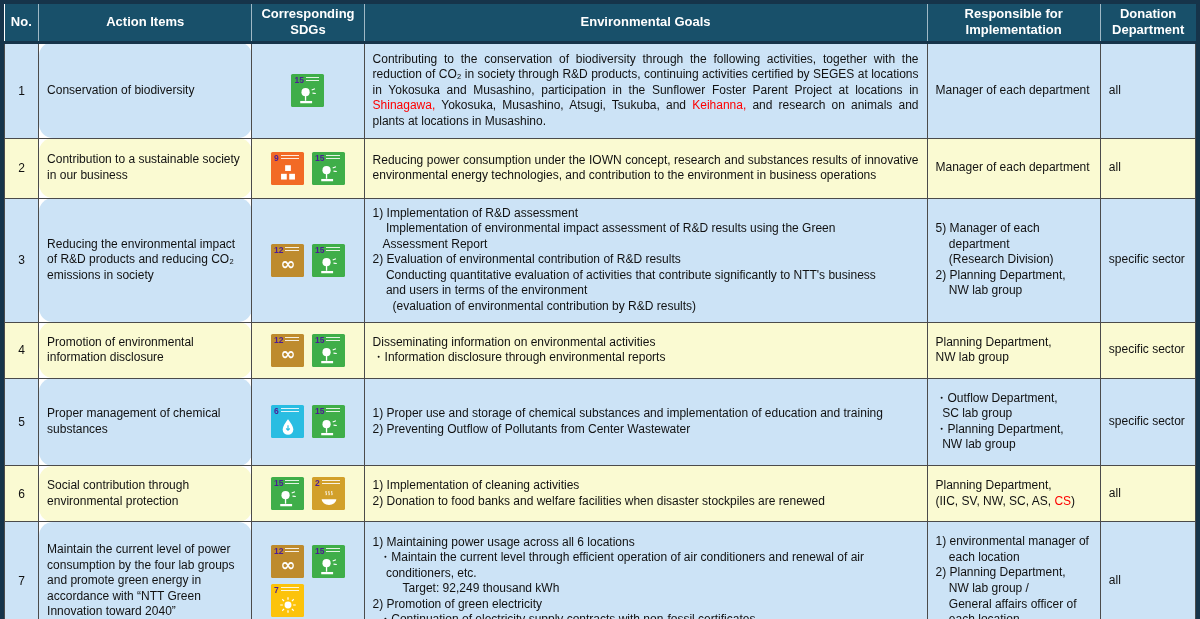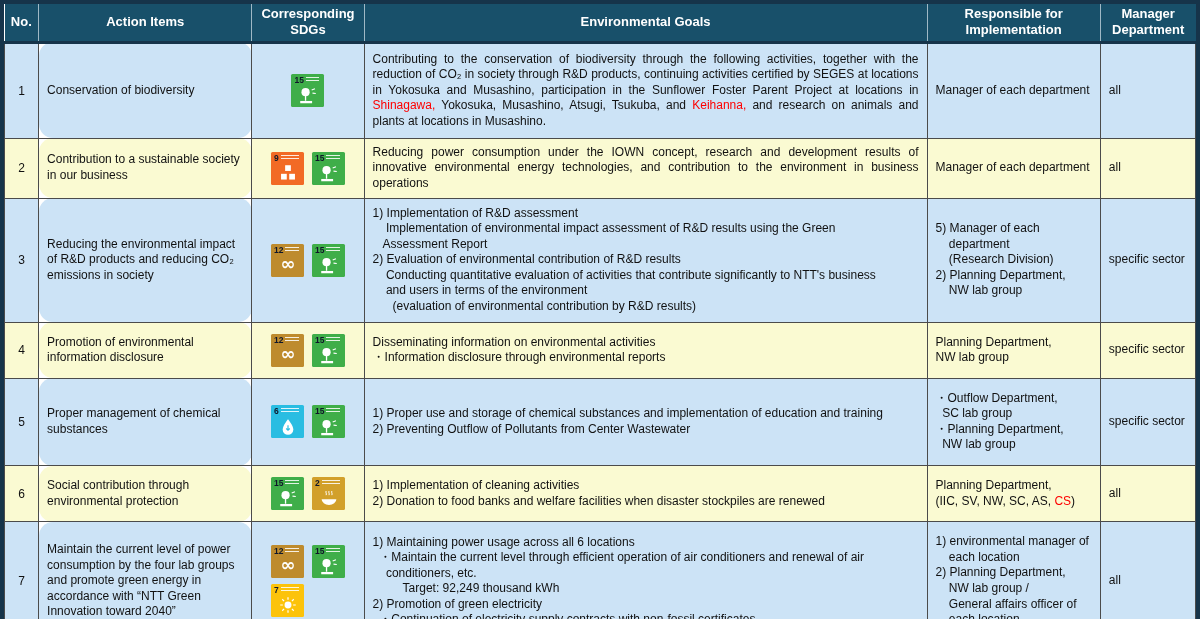--- a/index.html
+++ b/index.html
@@ -61,21 +61,21 @@
   
   .sdg-wrap{
     display:flex;flex-wrap:wrap;
     gap:6px 8px;
     width:74px;margin:0 auto;
     justify-content:flex-start;
   }
   .sdg{
     width:33px;height:33px;
     border-radius:1.5px;
-    color:#0f172a;
+    color:#4c1d95;
     display:flex;flex-direction:column;
     padding:2px 2px 1px 3px;
     flex:0 0 auto;
   }
   .sdg-top{display:flex;align-items:flex-start;gap:2px;}
   .sdg-num{font-size:8.5px;font-weight:bold;line-height:1;}
   .sdg-lines{
     flex:1;height:5px;margin:1px 3px 0 0;
     background:repeating-linear-gradient(to bottom,rgba(255,255,255,.95) 0 1px,transparent 1px 3px);
     opacity:.9;
@@ -96,21 +96,21 @@
       <col style="width:173px">
       <col style="width:95px">
     </colgroup>
     <thead>
       <tr>
           <th>No.</th>
           <th>Action Items</th>
           <th>Corresponding SDGs</th>
           <th>Environmental Goals</th>
           <th>Responsible for Implementation</th>
-          <th>Manager Department</th>
+          <th>Donation Department</th>
         </tr>
     </thead>
     <tbody>
         <tr class="blue" style="height: 96px;">
           <td class="no">1</td>
           <td class="action">Conservation of biodiversity</td>
           <td>
             <div class="sdg-wrap" style="justify-content: center;">
               <div class="sdg" style="background: rgb(63, 174, 73);">
                 <div class="sdg-top">
@@ -159,21 +159,21 @@
                   <svg viewBox="0 0 24 22">
                     <circle cx="9" cy="7.5" r="5" fill="#fff"></circle>
                     <rect x="8.2" y="10.5" width="1.6" height="7.5" fill="#fff"></rect>
                     <rect x="2.5" y="18.3" width="14.5" height="2.8" fill="#fff"></rect>
                     <path d="M16.5 5l4-1.5M17.5 8.7l4 .4" stroke="#fff" stroke-width="1.3" fill="none"></path>
                   </svg>
                 </div>
               </div>
             </div>
           </td>
-          <td class="goals justify"><span>Reducing power consumption under the IOWN concept, research and development results of innovative environmental energy technologies, and contribution to the environment in business operations</span></td>
+          <td class="goals justify"><span>Reducing power consumption under the IOWN concept, research and substances results of innovative environmental energy technologies, and contribution to the environment in business operations</span></td>
           <td class="resp"><span>Manager of each department</span></td>
           <td class="dept">all</td>
         </tr>
         <tr class="blue" style="height: 124px;">
           <td class="no">3</td>
           <td class="action">Reducing the environmental impact of R&amp;D products and reducing CO₂ emissions in society</td>
           <td>
             <div class="sdg-wrap">
               <div class="sdg" style="background: rgb(190, 139, 45);">
                 <div class="sdg-top">

